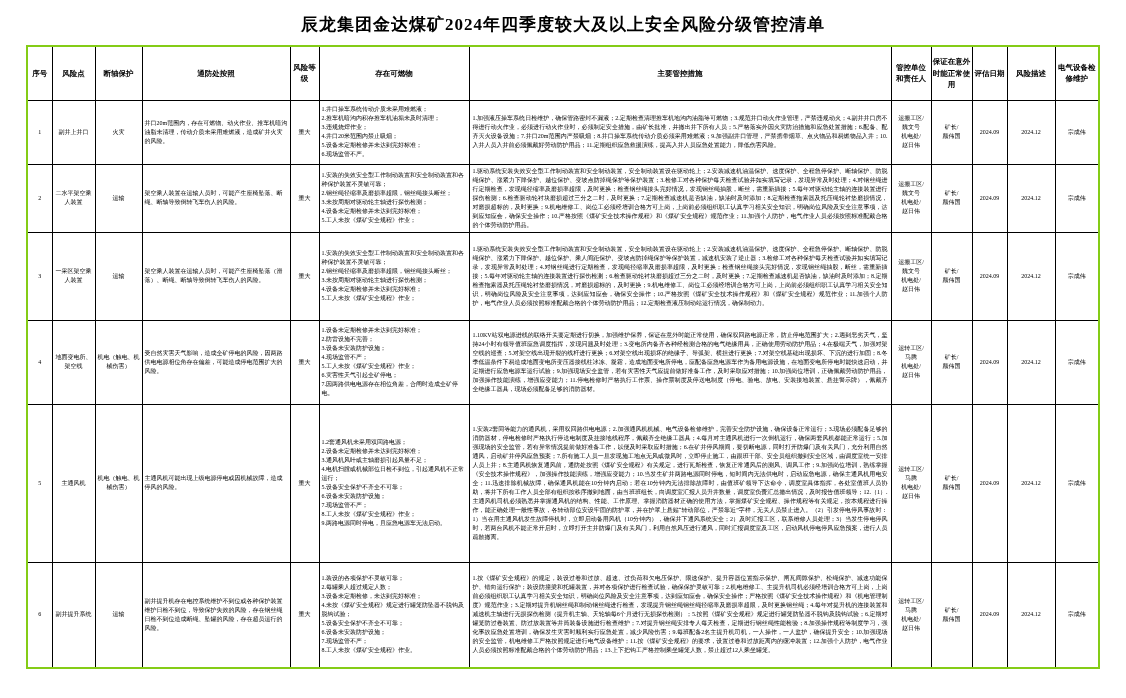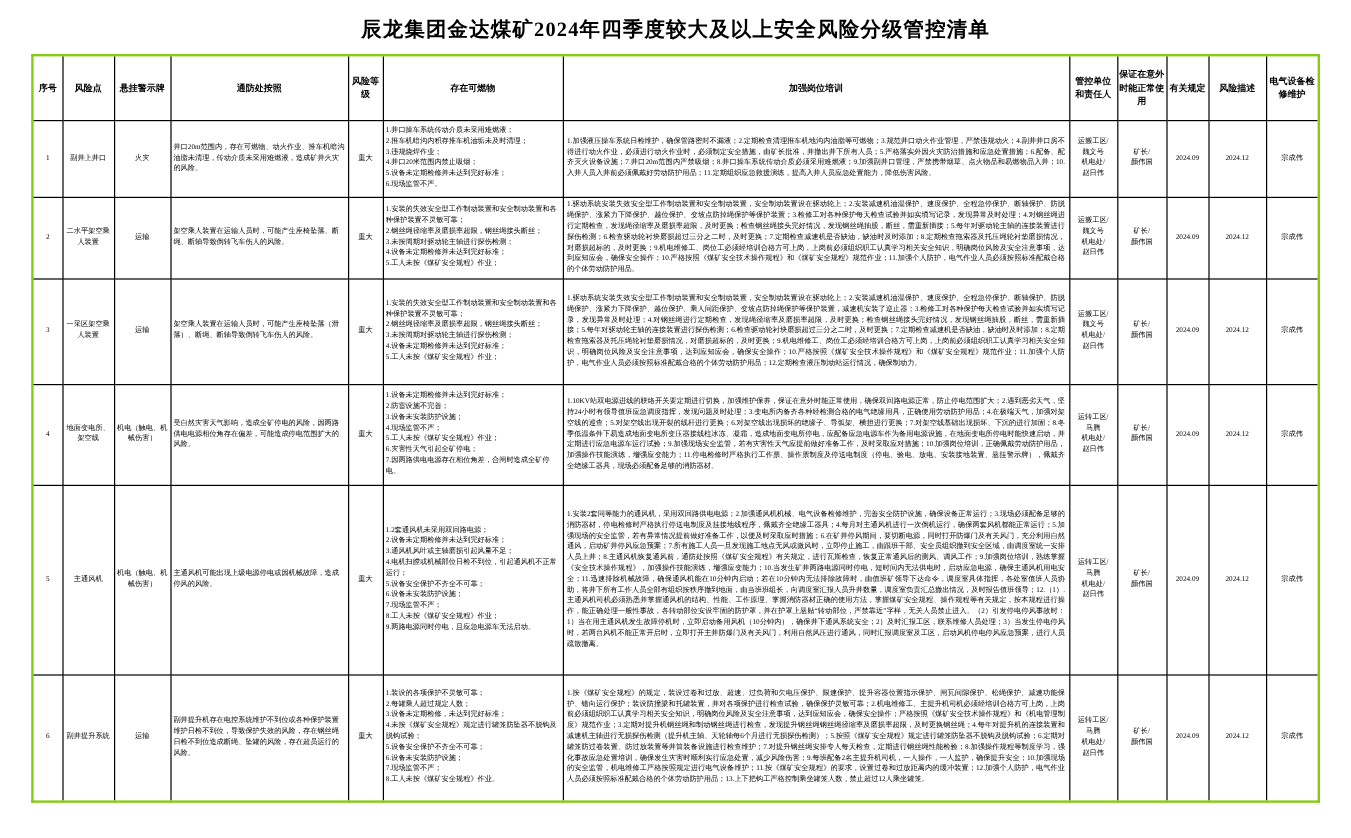--- a/index.html
+++ b/index.html
@@ -50,28 +50,28 @@
       <col style="width:40px">
     <col style="width:41px">
       <col style="width:35px">
       <col style="width:48px">
       <col style="width:44px">
   </colgroup>
   <thead>
     <tr class="h-head">
       <th>序号</th>
       <th>风险点</th>
-      <th>悬挂警示牌</th>
+      <th>断轴保护</th>
       <th>通防处按照</th>
       <th>风险等级</th>
       <th>存在可燃物</th>
-      <th>加强岗位培训</th>
+      <th>主要管控措施</th>
       <th>管控单位和责任人</th>
       <th>保证在意外时能正常使用</th>
-      <th>有关规定</th>
+      <th>评估日期</th>
       <th>风险描述</th>
       <th>电气设备检修维护</th>
     </tr>
   </thead>
   <tbody>
     <tr class="h-r1">
       <td class="center">1</td>
       <td class="center">副井上井口</td>
       <td class="center">火灾</td>
       <td class="left">井口20m范围内，存在可燃物、动火作业、推车机暗沟油脂未清理，传动介质未采用难燃液，造成矿井火灾的风险。</td>

